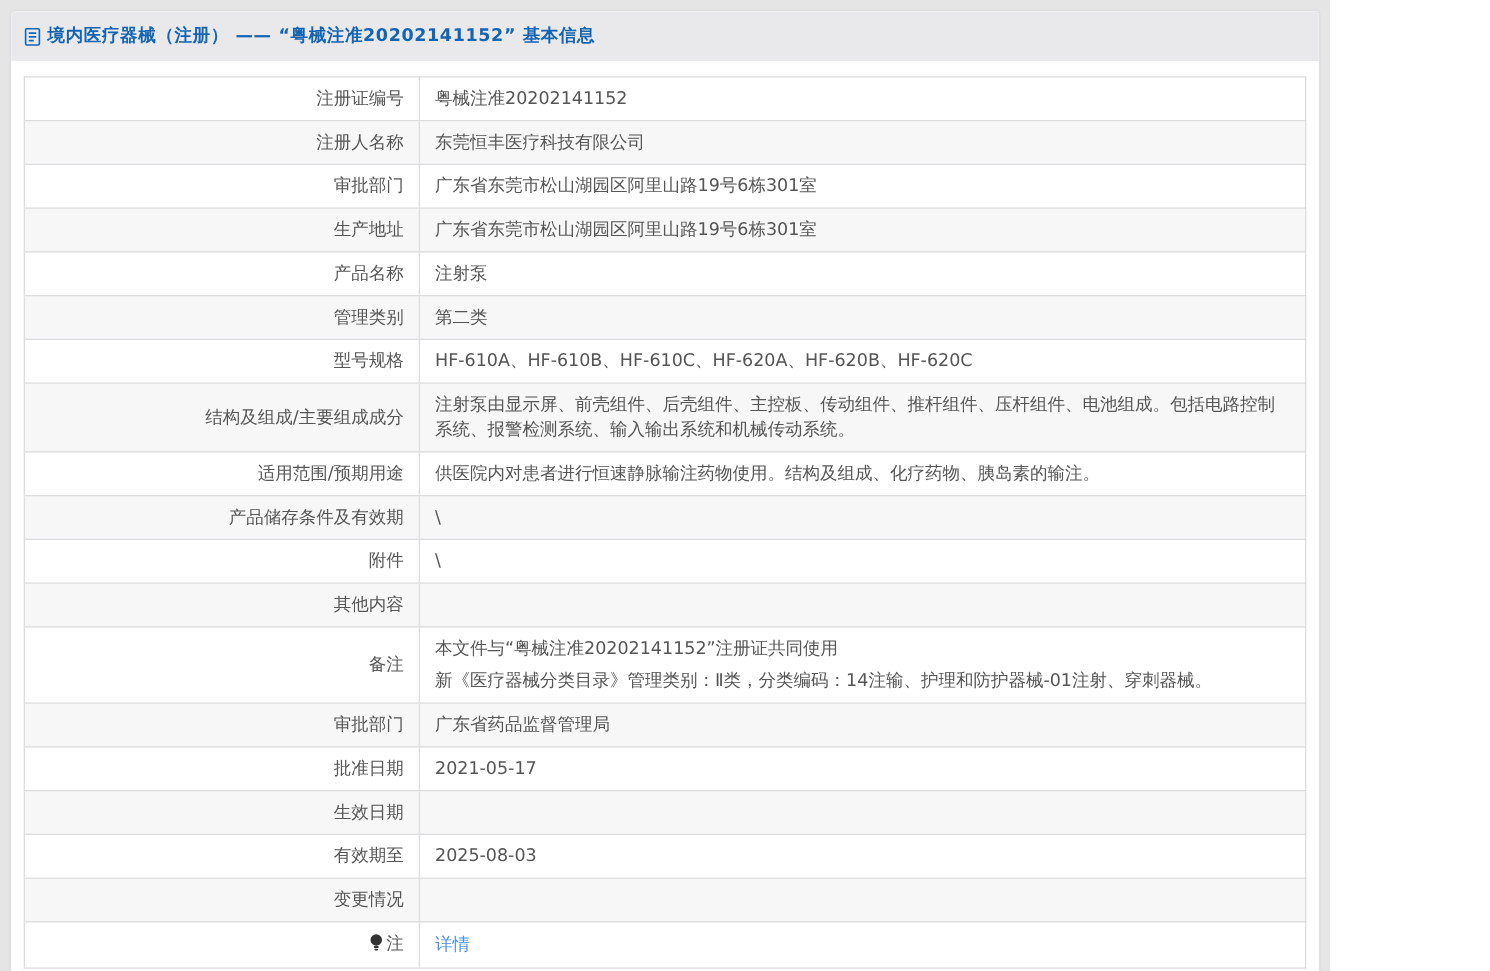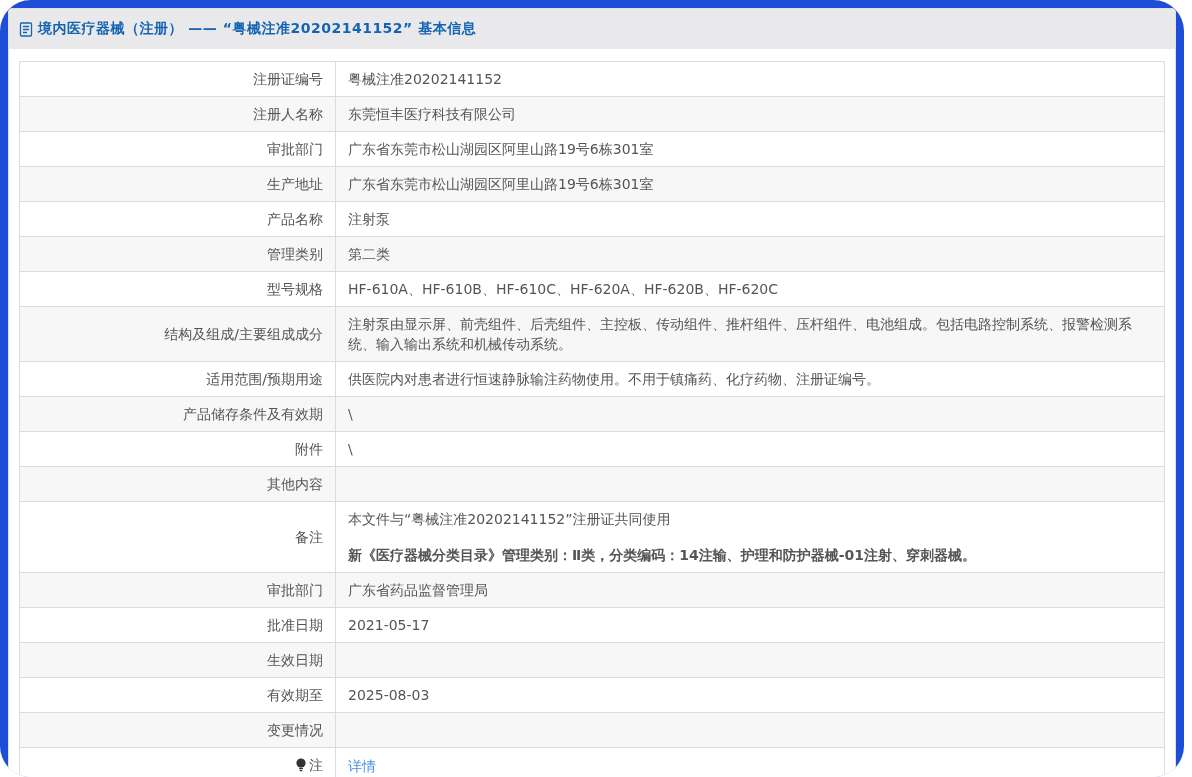--- a/index.html
+++ b/index.html
@@ -3,27 +3,26 @@
 <meta charset="utf-8">
 <style>
   * { box-sizing: border-box; }
   html, body { margin: 0; padding: 0; }
   body {
     font-family: "DejaVu Sans", "Liberation Sans", sans-serif;
     background: #ffffff;
     width: 1192px;
   }
   .page {
-    width: 1184px;
+    width: 1064px;
     height: 777px;
     display: flex;
     flex-direction: column;
-    background: #1d4ed8;
+    background: #e5e5e5;
     overflow: hidden;
-    border-radius: 31px;
   }
   .card {
     flex: 0 0 auto;
     margin: 8px 8px 0 8px;
     background: #ffffff;
     border: 1px solid #e0e0e2;
     border-radius: 4px;
     box-shadow: 0 1px 2px rgba(0,0,0,0.05);
     overflow: hidden;
   }
@@ -61,21 +60,21 @@
     vertical-align: middle;
     word-break: break-all;
   }
   td.label-cell {
     width: 316px;
     text-align: right;
     white-space: nowrap;
   }
   td.value-cell { text-align: left; }
   tr:nth-child(even) { background: #f7f7f8; }
-  .remark-line + .remark-line { margin-top: 16px; font-weight: bold; }
+  .remark-line + .remark-line { margin-top: 6px; }
   a.details-link {
     color: #4a90e2;
     text-decoration: none;
     cursor: pointer;
   }
   .bulb-icon {
     display: inline-block;
     vertical-align: -2px;
     margin-right: 2px;
   }
@@ -126,21 +125,21 @@
             <tr>
               <td class="label-cell"><span>型号规格</span></td>
               <td class="value-cell"><span>HF-610A、HF-610B、HF-610C、HF-620A、HF-620B、HF-620C</span></td>
             </tr>
             <tr>
               <td class="label-cell"><span>结构及组成/主要组成成分</span></td>
               <td class="value-cell"><span>注射泵由显示屏、前壳组件、后壳组件、主控板、传动组件、推杆组件、压杆组件、电池组成。包括电路控制系统、报警检测系统、输入输出系统和机械传动系统。</span></td>
             </tr>
             <tr>
               <td class="label-cell"><span>适用范围/预期用途</span></td>
-              <td class="value-cell"><span>供医院内对患者进行恒速静脉输注药物使用。不用于镇痛药、化疗药物、注册证编号。</span></td>
+              <td class="value-cell"><span>供医院内对患者进行恒速静脉输注药物使用。结构及组成、化疗药物、胰岛素的输注。</span></td>
             </tr>
             <tr>
               <td class="label-cell"><span>产品储存条件及有效期</span></td>
               <td class="value-cell"><span>\</span></td>
             </tr>
             <tr>
               <td class="label-cell"><span>附件</span></td>
               <td class="value-cell"><span>\</span></td>
             </tr>
             <tr>

